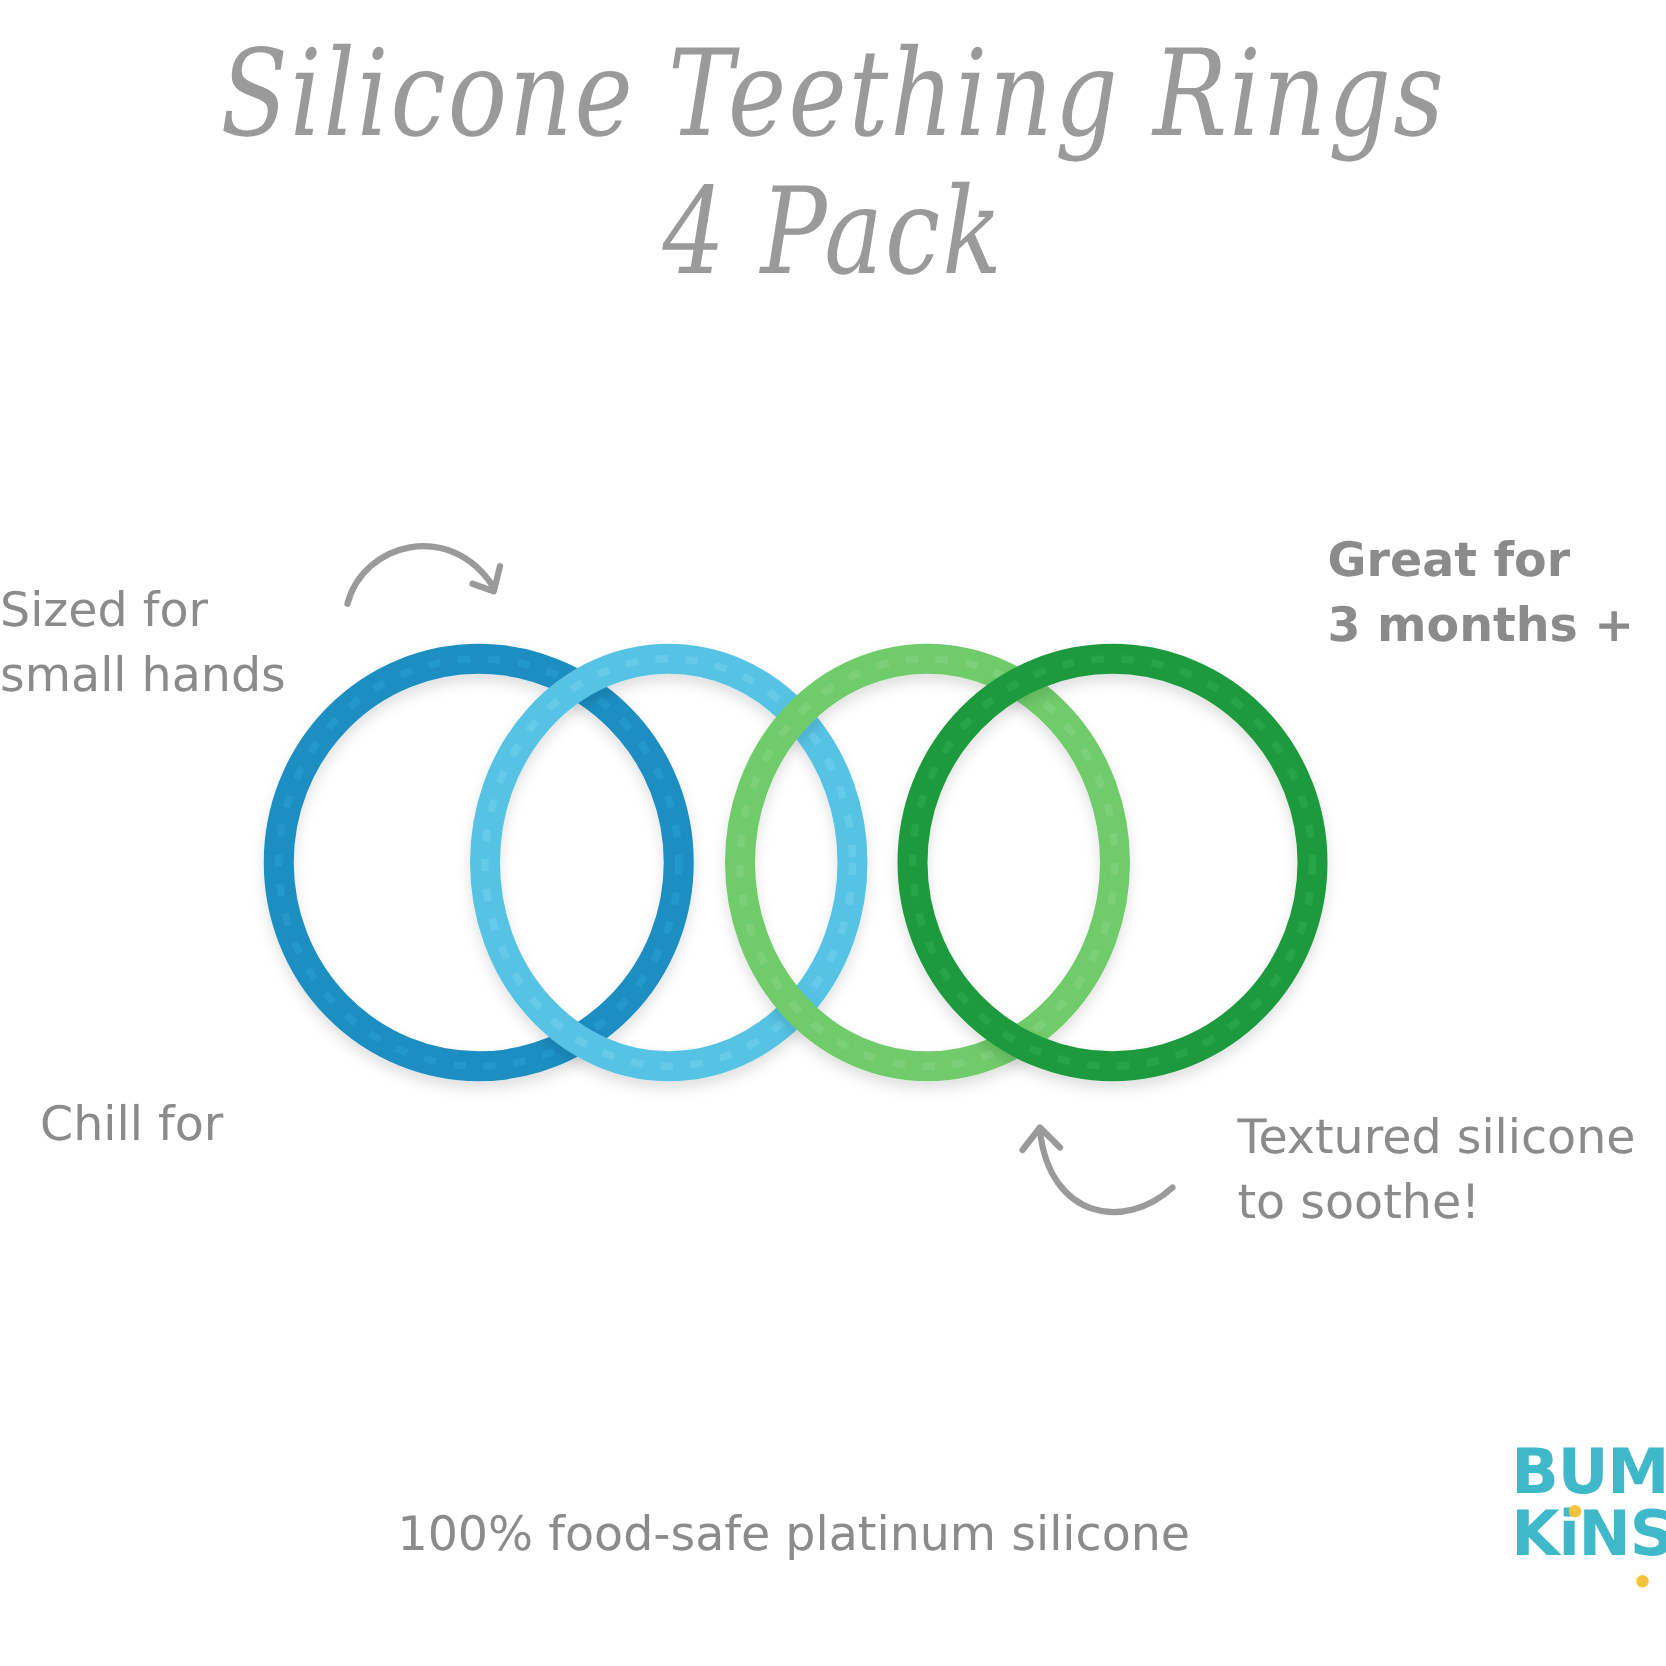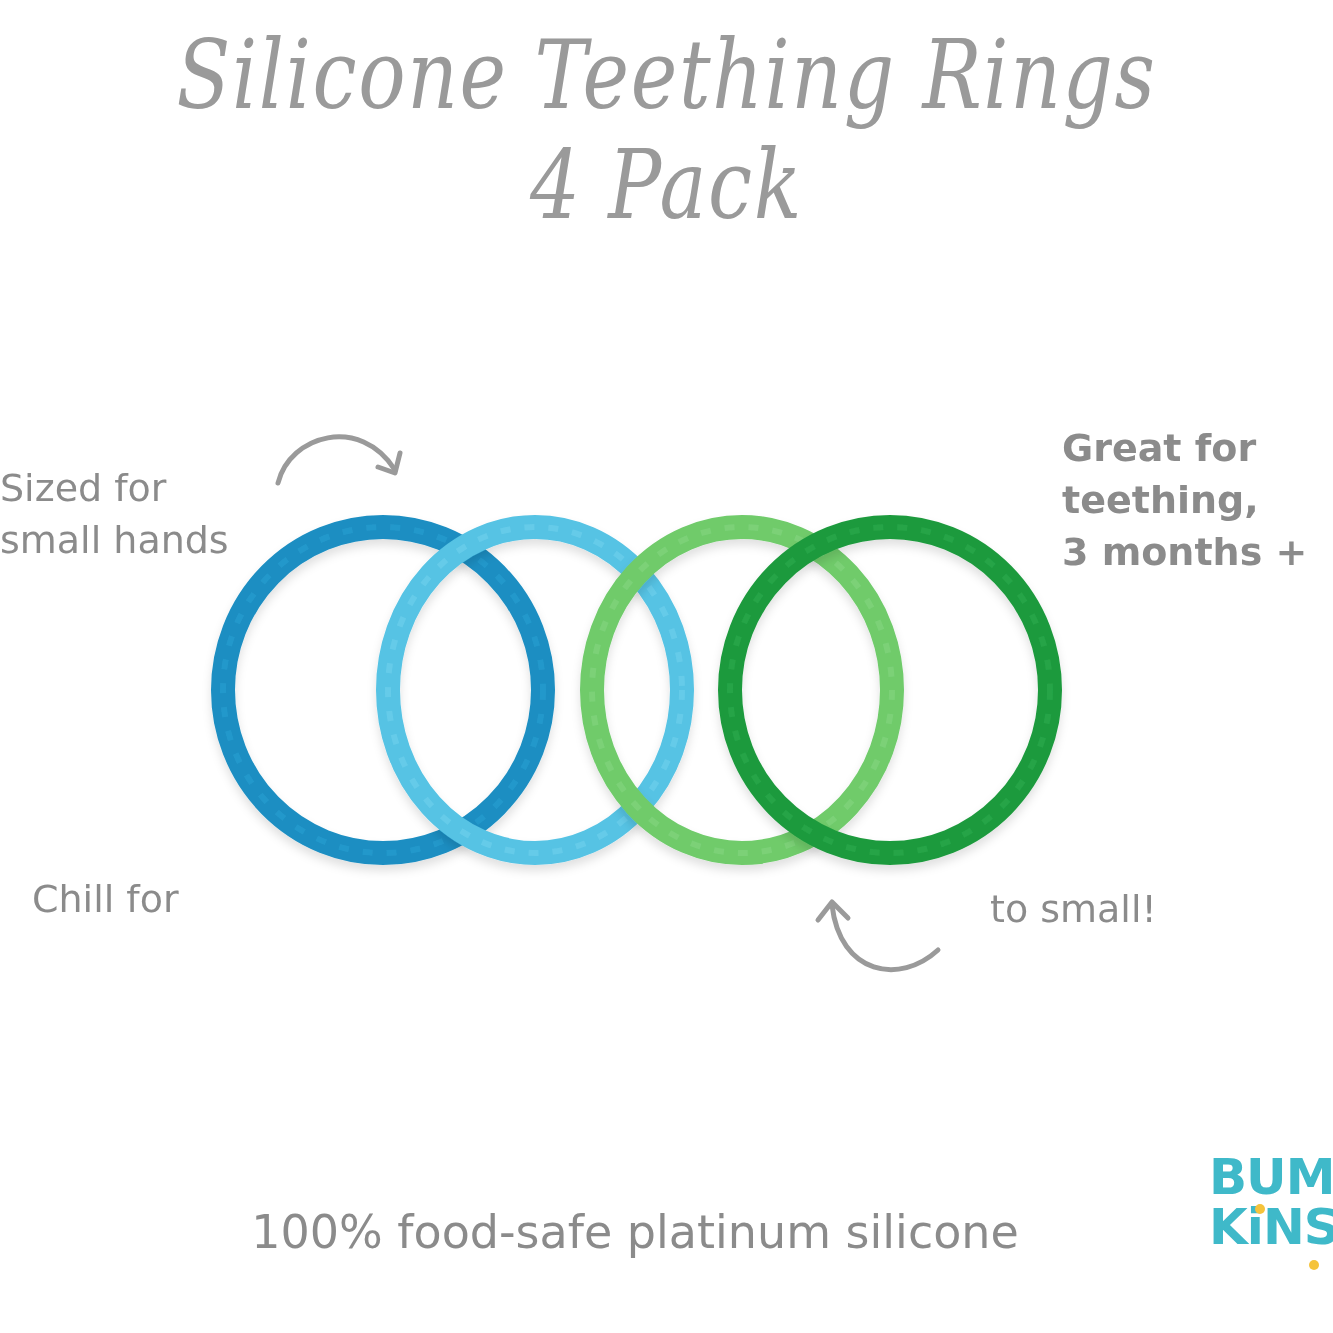--- a/index.html
+++ b/index.html
@@ -2,48 +2,48 @@
 <html><head>
   <meta charset="utf-8">
   <style>
     html, body { margin: 0; padding: 0; }
     body { width: 1333px; height: 1333px; background: #ffffff; position: relative; overflow: hidden; font-family: "DejaVu Sans", sans-serif; color: #8e8e8e; }
     .title { position: absolute; left: 0; width: 1333px; text-align: center; font-family: "DejaVu Serif", serif; font-style: italic; font-weight: 300; color: #9a9a9a; letter-spacing: 2px; }
     .title.l1 { top: 20px; font-size: 96px; line-height: 110px; transform: scaleX(0.82); transform-origin: center; }
     .title.l2 { top: 130px; font-size: 96px; line-height: 110px; transform: scaleX(0.82); transform-origin: center; }
     .callout { position: absolute; font-size: 38px; line-height: 52px; color: #8b8b8b; }
     .right { }
-    .footer { position: absolute; left: 0; width: 1270px; top: 1205px; text-align: center; font-size: 46px; color: #8b8b8b; }
+    .footer { position: absolute; left: 0; width: 1270px; top: 1205px; text-align: center; font-size: 38px; color: #8b8b8b; }
     .logo { position: absolute; right: 4px; top: 1152px; width: 120px; color: #3fb9c9; font-weight: bold; font-size: 50px; line-height: 50px; letter-spacing: -1px; text-align: center; }
     .logo .dot { position: absolute; width: 10px; height: 10px; border-radius: 50%; background: #f5c33b; }
     svg { position: absolute; }
   </style>
 </head>
 <body>
 
 <div class="title l1">Silicone Teething Rings</div>
 <div class="title l2">4 Pack</div>
 
 <div class="callout right" style="left:0; top:462px; width:230px;">
   <div>Sized for</div>
   <div>small hands</div>
 </div>
 
 <div class="callout" style="left:1062px; top:422px; width:271px;font-weight:bold;">
   <div>Great for</div>
-  <div>teething,</div>
   <div>3 months +</div>
 </div>
 
 <div class="callout right" style="left:0; top:873px; width:266px;padding-left:32px;">
   <div>Chill for</div>
 </div>
 
 <div class="callout" style="left:990px; top:883px; width:343px;">
-  <div>to small!</div>
+  <div>Textured silicone</div>
+  <div>to soothe!</div>
 </div>
 
 <svg style="left:270px; top:415px;" width="140" height="80" viewBox="0 0 140 80">
   <path d="M8 68 C 20 20, 90 0, 125 55" fill="none" stroke="#9a9a9a" stroke-width="5" stroke-linecap="round"></path>
   <path d="M108 52 L125 58 L130 38" fill="none" stroke="#9a9a9a" stroke-width="5" stroke-linecap="round" stroke-linejoin="round"></path>
 </svg>
 <svg style="left:810px; top:890px;" width="140" height="95" viewBox="0 0 140 95">
   <path d="M128 60 C 90 95, 30 85, 22 15" fill="none" stroke="#9a9a9a" stroke-width="5" stroke-linecap="round"></path>
   <path d="M8 30 L22 12 L38 28" fill="none" stroke="#9a9a9a" stroke-width="5" stroke-linecap="round" stroke-linejoin="round"></path>
 </svg>

